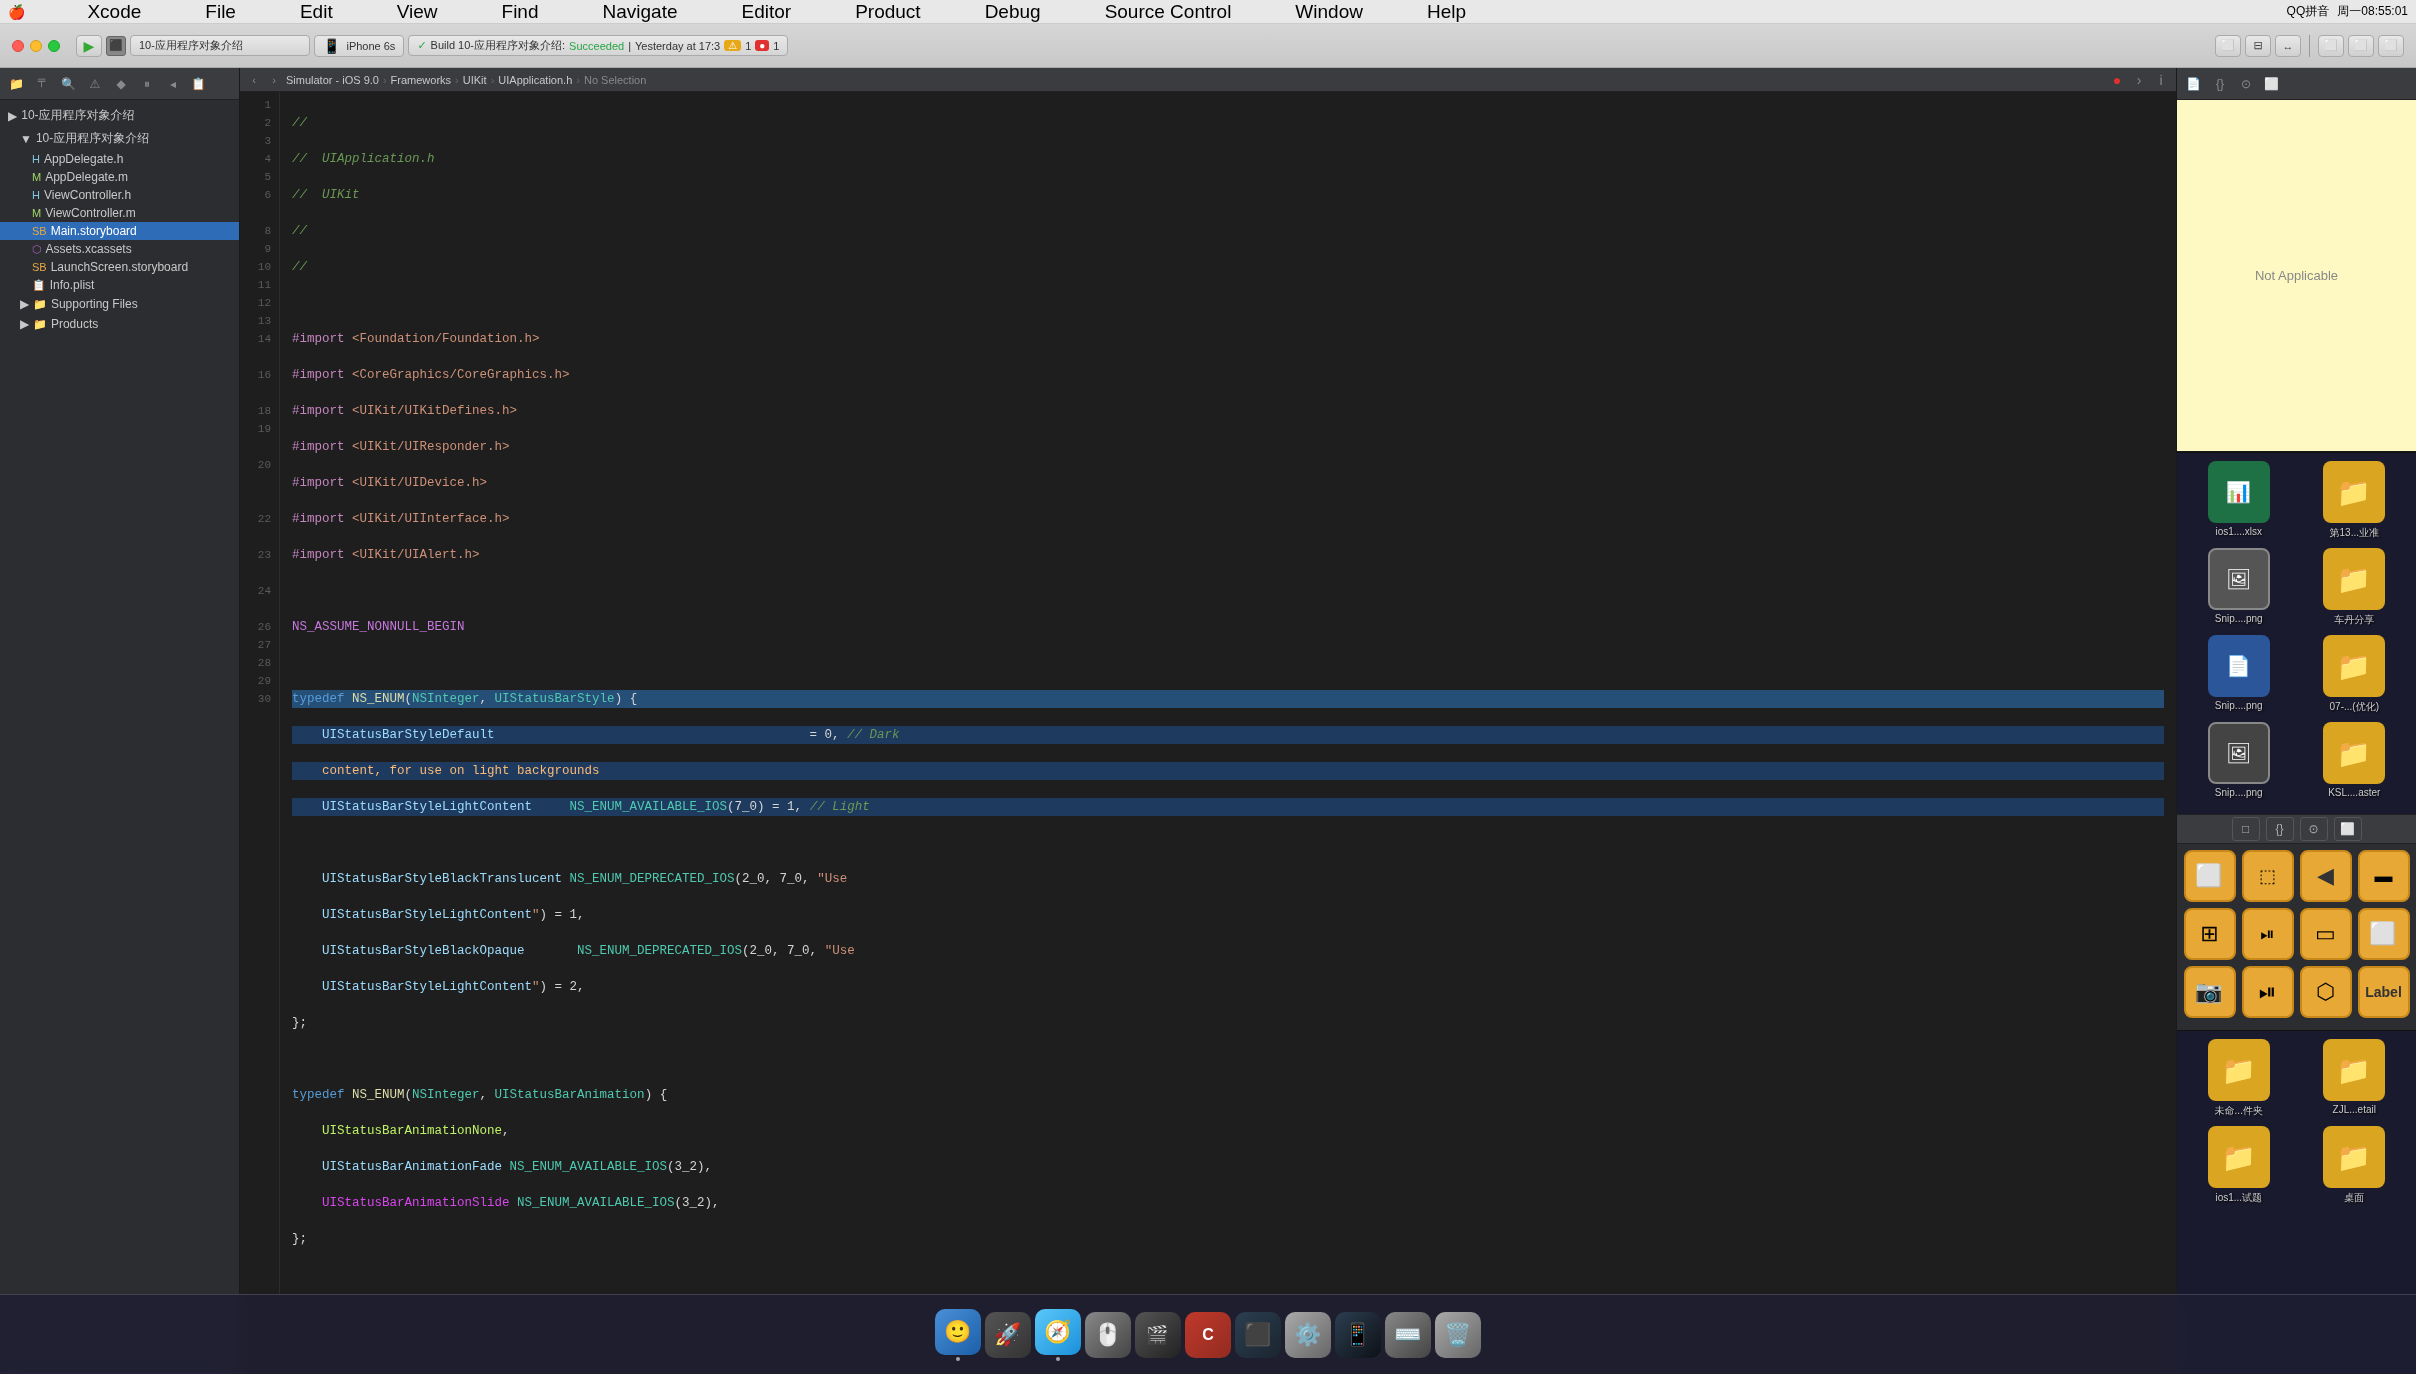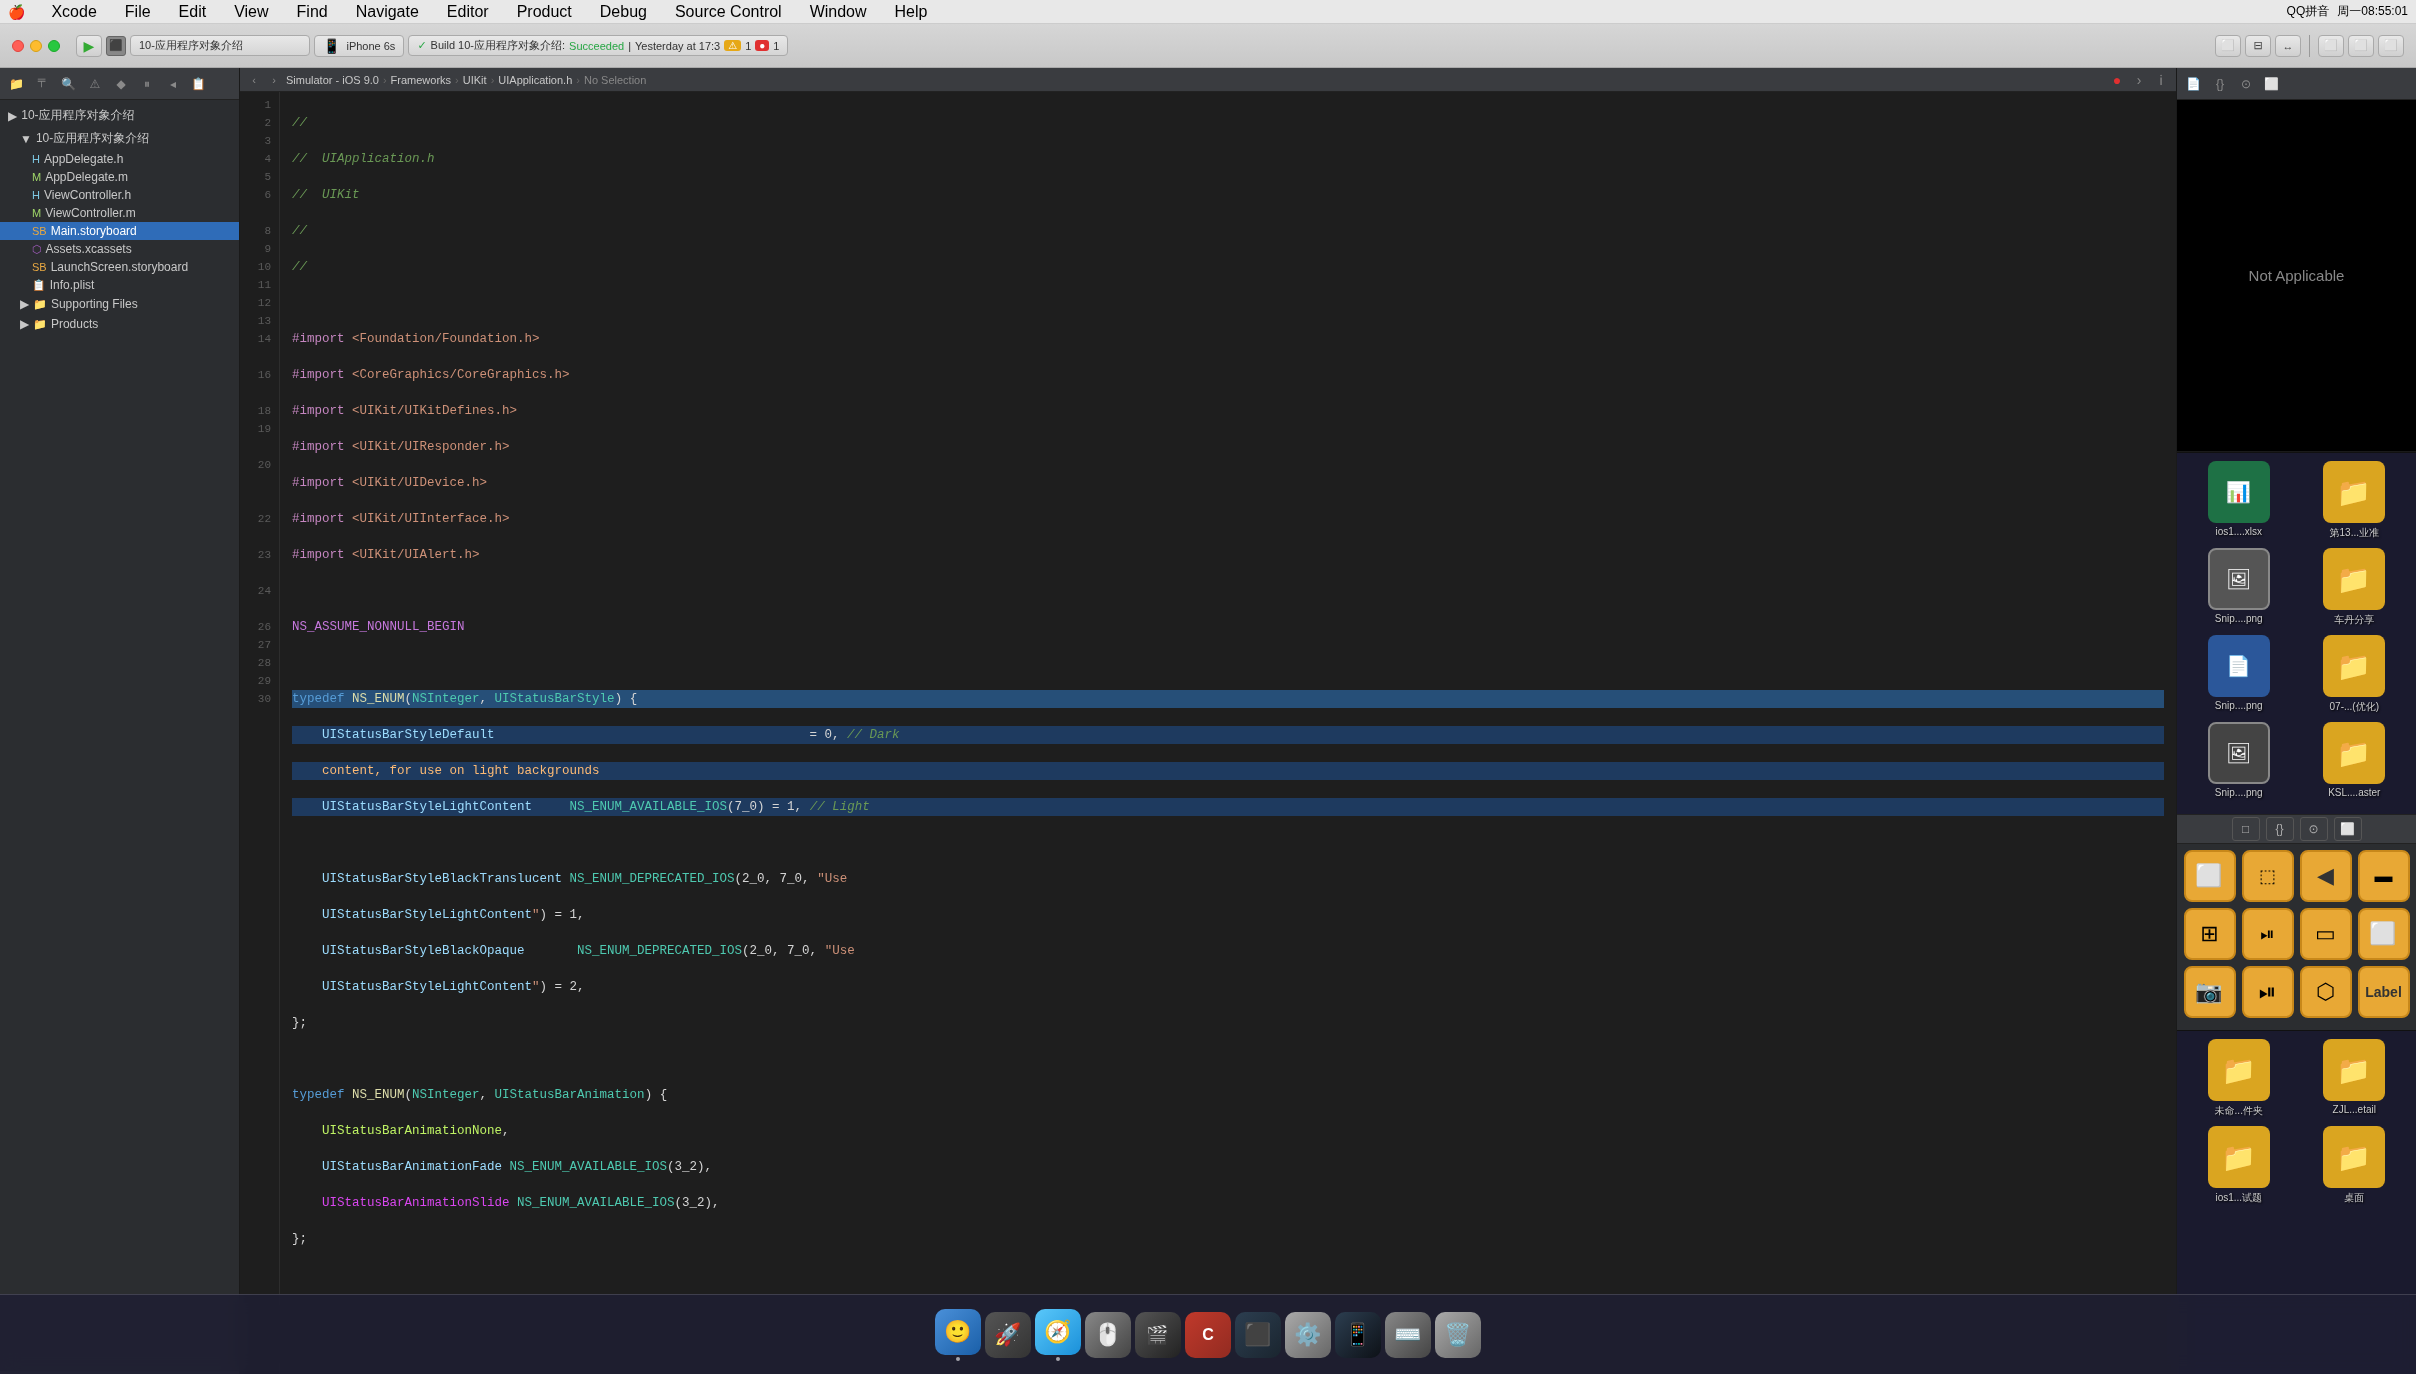--- a/index.html
+++ b/index.html
@@ -22,21 +22,21 @@
       font-size: 13px;
       border-bottom: 1px solid #ccc;
       position: relative;
     }
     .menu-bar-left {
       display: flex;
       align-items: center;
       gap: 16px;
     }
     .apple-logo { font-size: 14px; margin-right: 4px; }
-    .menu-item { font-size: 16px; cursor: pointer; padding: 2px 6px; }
+    .menu-item { font-size: 19px; cursor: pointer; padding: 2px 6px; margin-left: 36px; }
     .menu-bar-right {
       position: absolute;
       right: 8px;
       display: flex;
       align-items: center;
       gap: 8px;
       font-size: 12px;
     }
 
     
@@ -288,26 +288,26 @@
       background: #2b2d30;
       border-left: 1px solid #1a1a1a;
       display: flex;
       flex-direction: column;
       flex-shrink: 0;
     }
 
     
     .inspector-area {
       flex: 1;
-      background: #000000;
+      background: #fef9c3;
       display: flex;
       align-items: center;
       justify-content: center;
       color: #888;
-      font-size: 15px;
+      font-size: 13px;
       border-bottom: 1px solid #1a1a1a;
     }
     .ib-toolbar-btn {
       width: 28px;
       height: 24px;
       background: #3a3c40;
       border: 1px solid #555;
       border-radius: 3px;
       display: flex;
       align-items: center;

